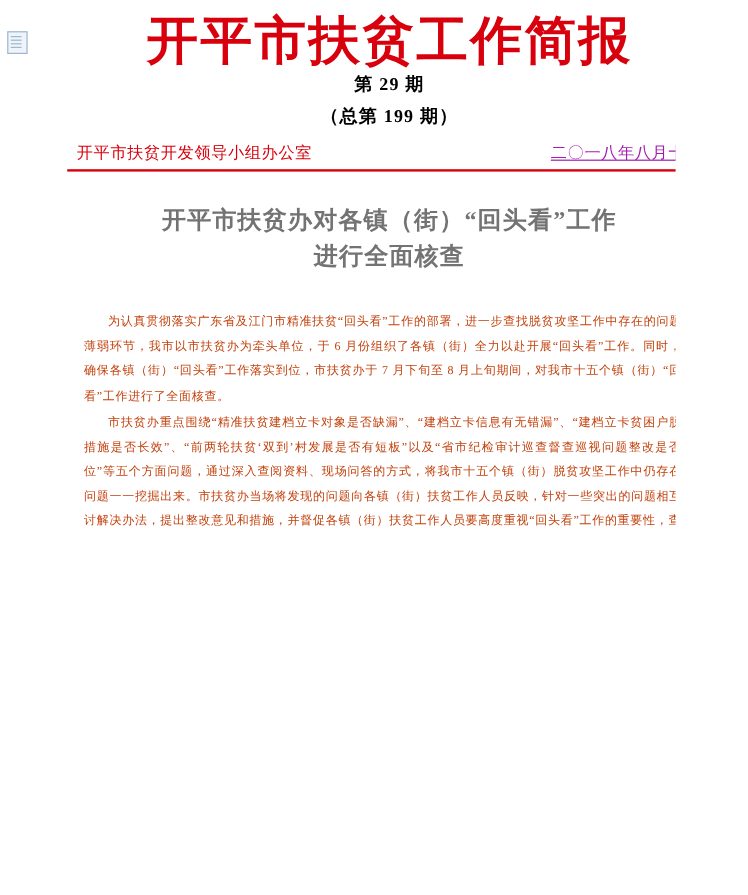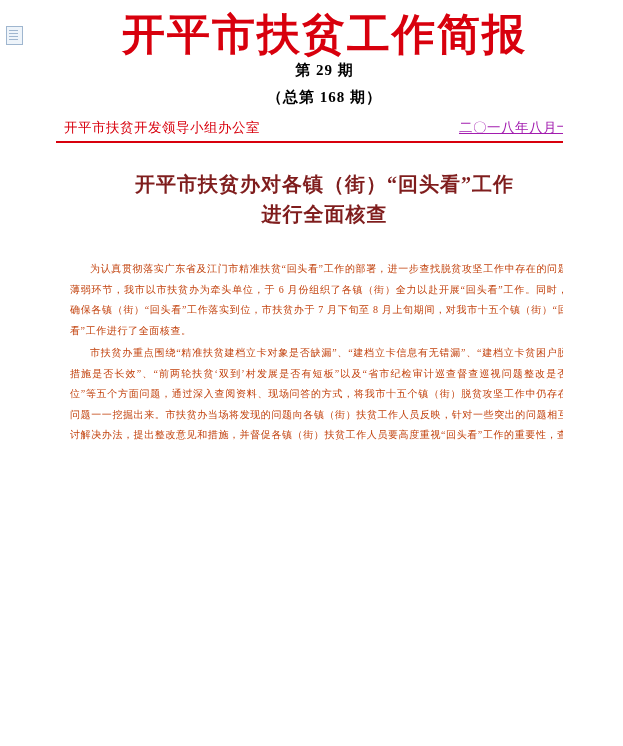--- a/index.html
+++ b/index.html
@@ -103,21 +103,21 @@
   }
   .red-rule {
     height: 2px;
     background: #d8000d;
     margin: 4px 30px 0 30px;
   }
   .title {
     text-align: center;
     font-size: 20px;
     font-weight: bold;
-    color: #7f1d1d;
+    color: #737373;
     line-height: 1.5;
     margin: 26px 52px 0 52px;
     letter-spacing: 1px;
   }
   .title .line2 {
     display: block;
   }
   .body {
     margin: 30px 44px 0 44px;
   }
@@ -146,21 +146,21 @@
 
   <div class="left-rail">
     <div class="doc-icon"></div>
   </div>
 
   <div class="content">
 
     <div class="masthead">开平市扶贫工作简报</div>
 
     <div class="issue-no">第 29 期</div>
-    <div class="issue-total">（总第 168 期）</div>
+    <div class="issue-total">（总第 199 期）</div>
 
     <div class="meta-row">
       <div class="meta-left">开平市扶贫开发领导小组办公室</div>
       <div class="meta-right">二〇一八年八月十日</div>
     </div>
 
     <div class="red-rule"></div>
 
     <div class="title">
       <span>开平市扶贫办对各镇（街）“回头看”工作</span>

